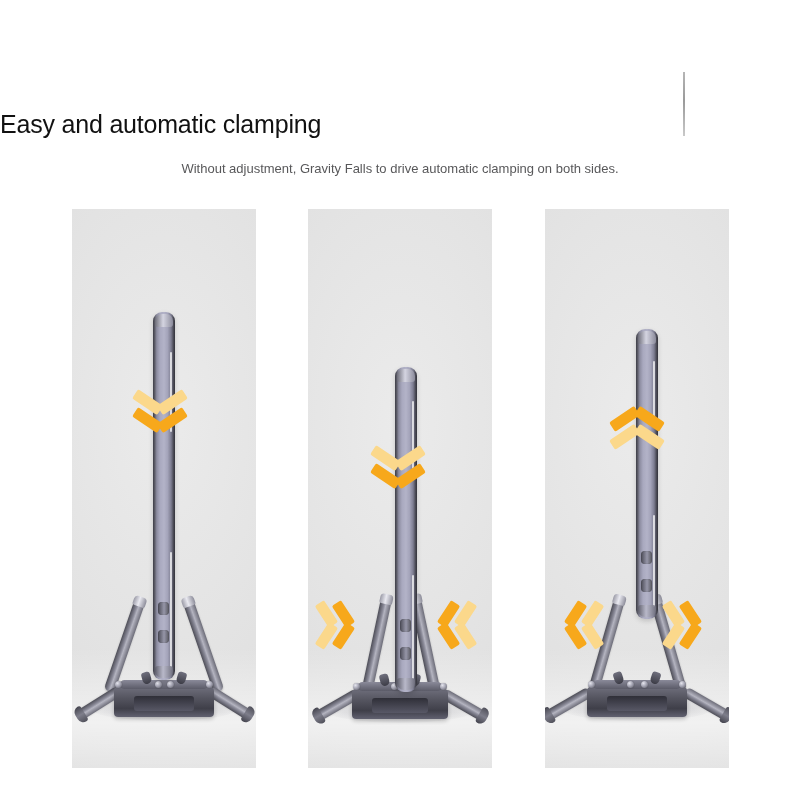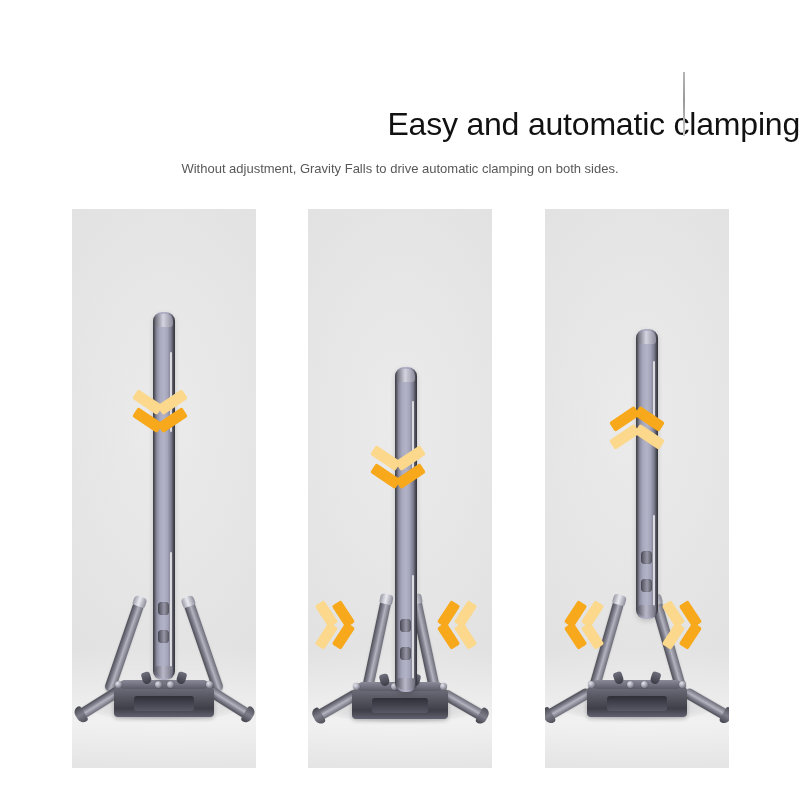--- a/index.html
+++ b/index.html
@@ -30,22 +30,22 @@
     left: 0;
     top: 0;
     width: 800px;
     height: 200px;
   }
   .headline {
     position: absolute;
     left: 0;
     top: 104px;
     width: 800px;
-    text-align: right;
-    font-size: 32px;
+    text-align: left;
+    font-size: 25px;
     line-height: 40px;
     font-weight: 400;
     letter-spacing: -0.2px;
     color: #111111;
     font-family: "Liberation Sans", sans-serif;
   }
   .subhead {
     position: absolute;
     left: 0;
     top: 160px;

